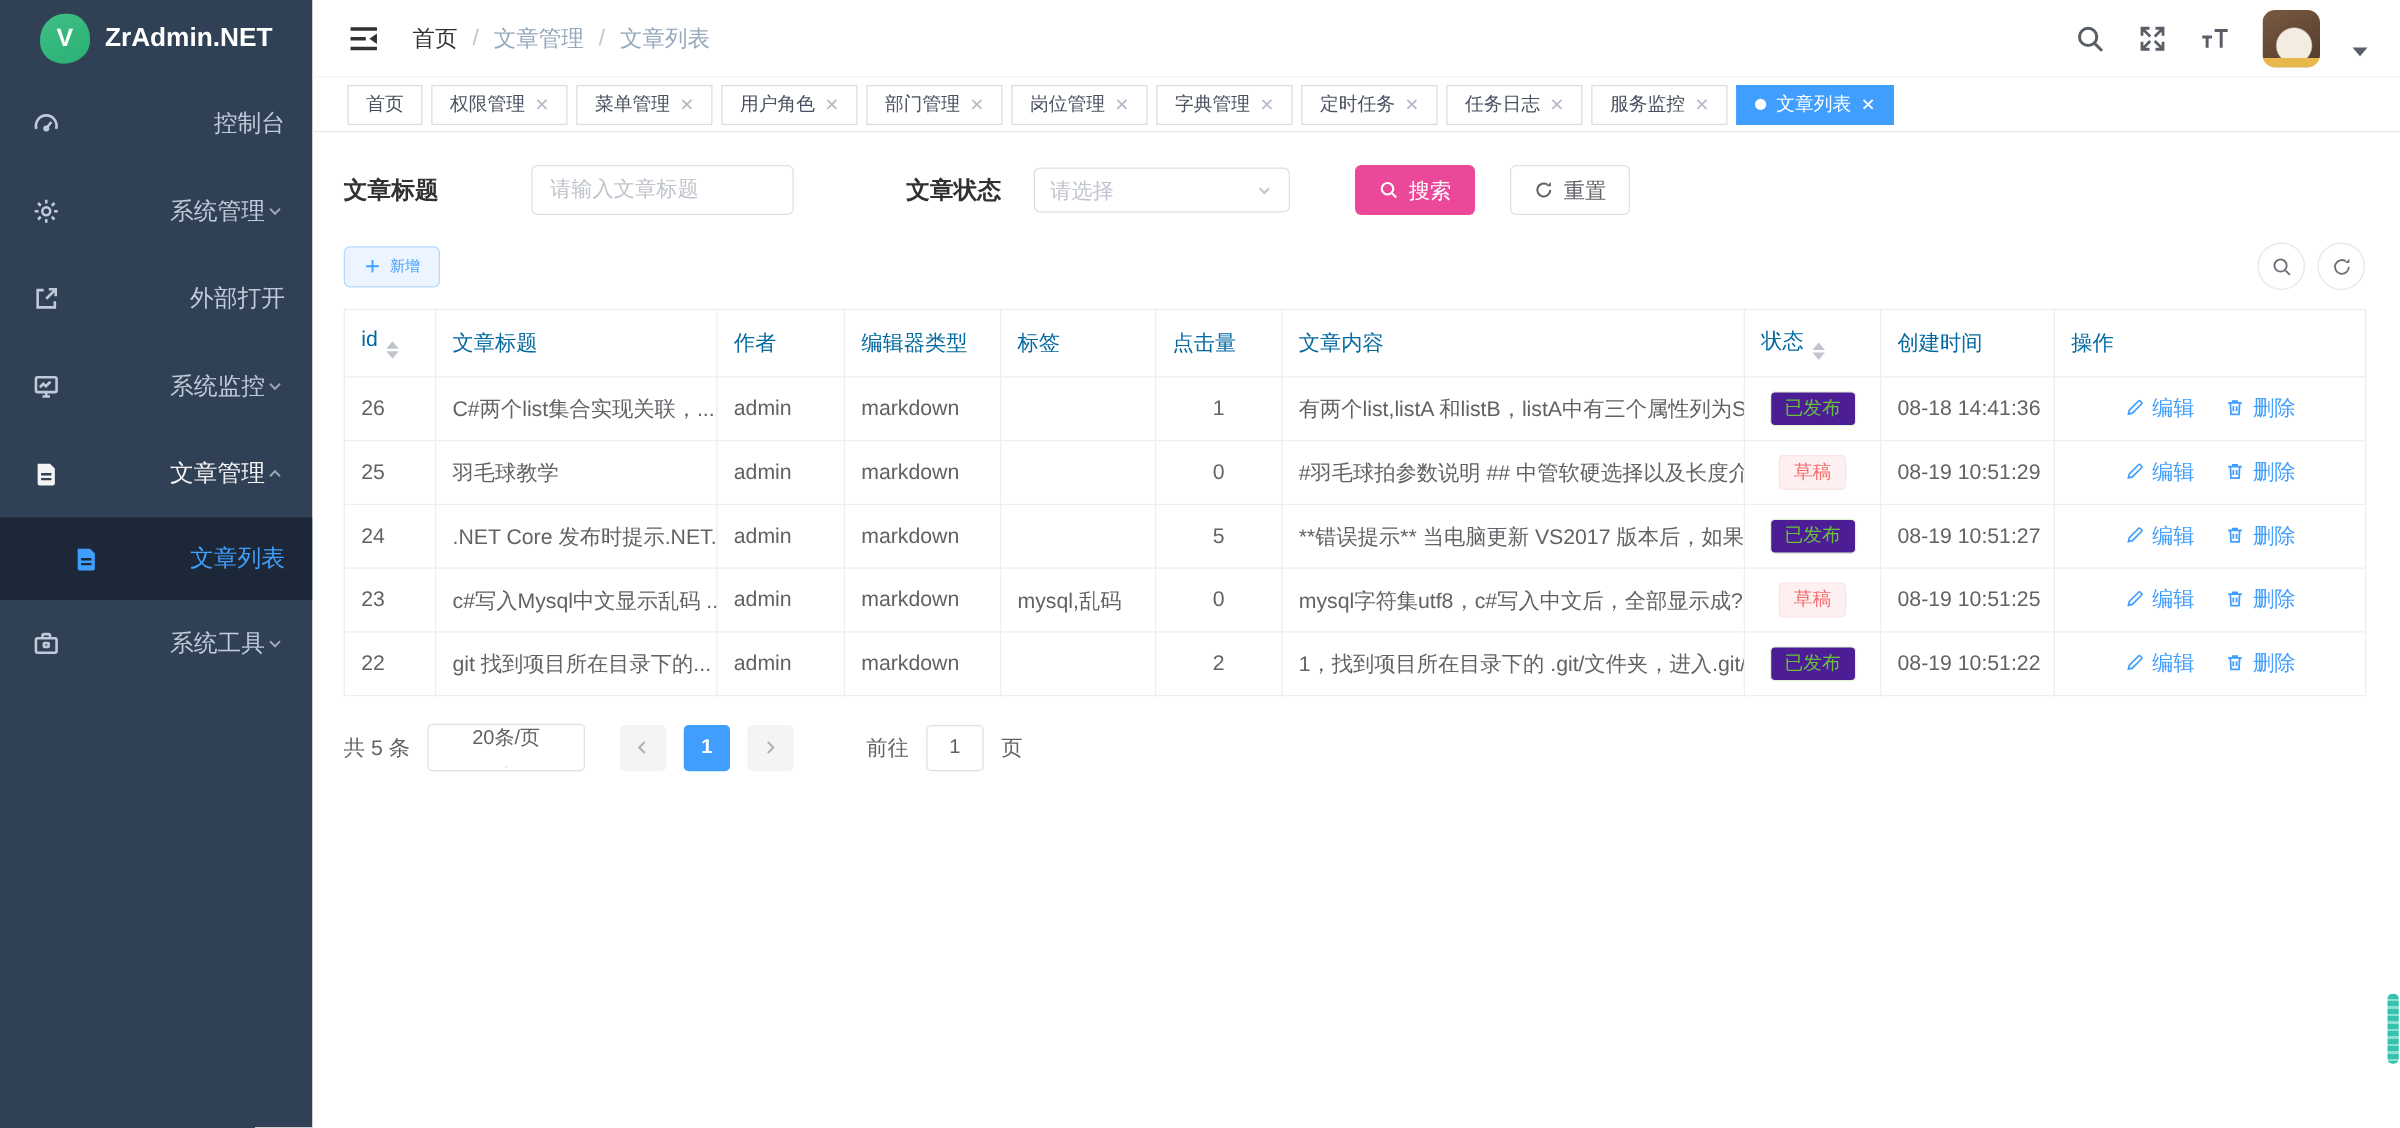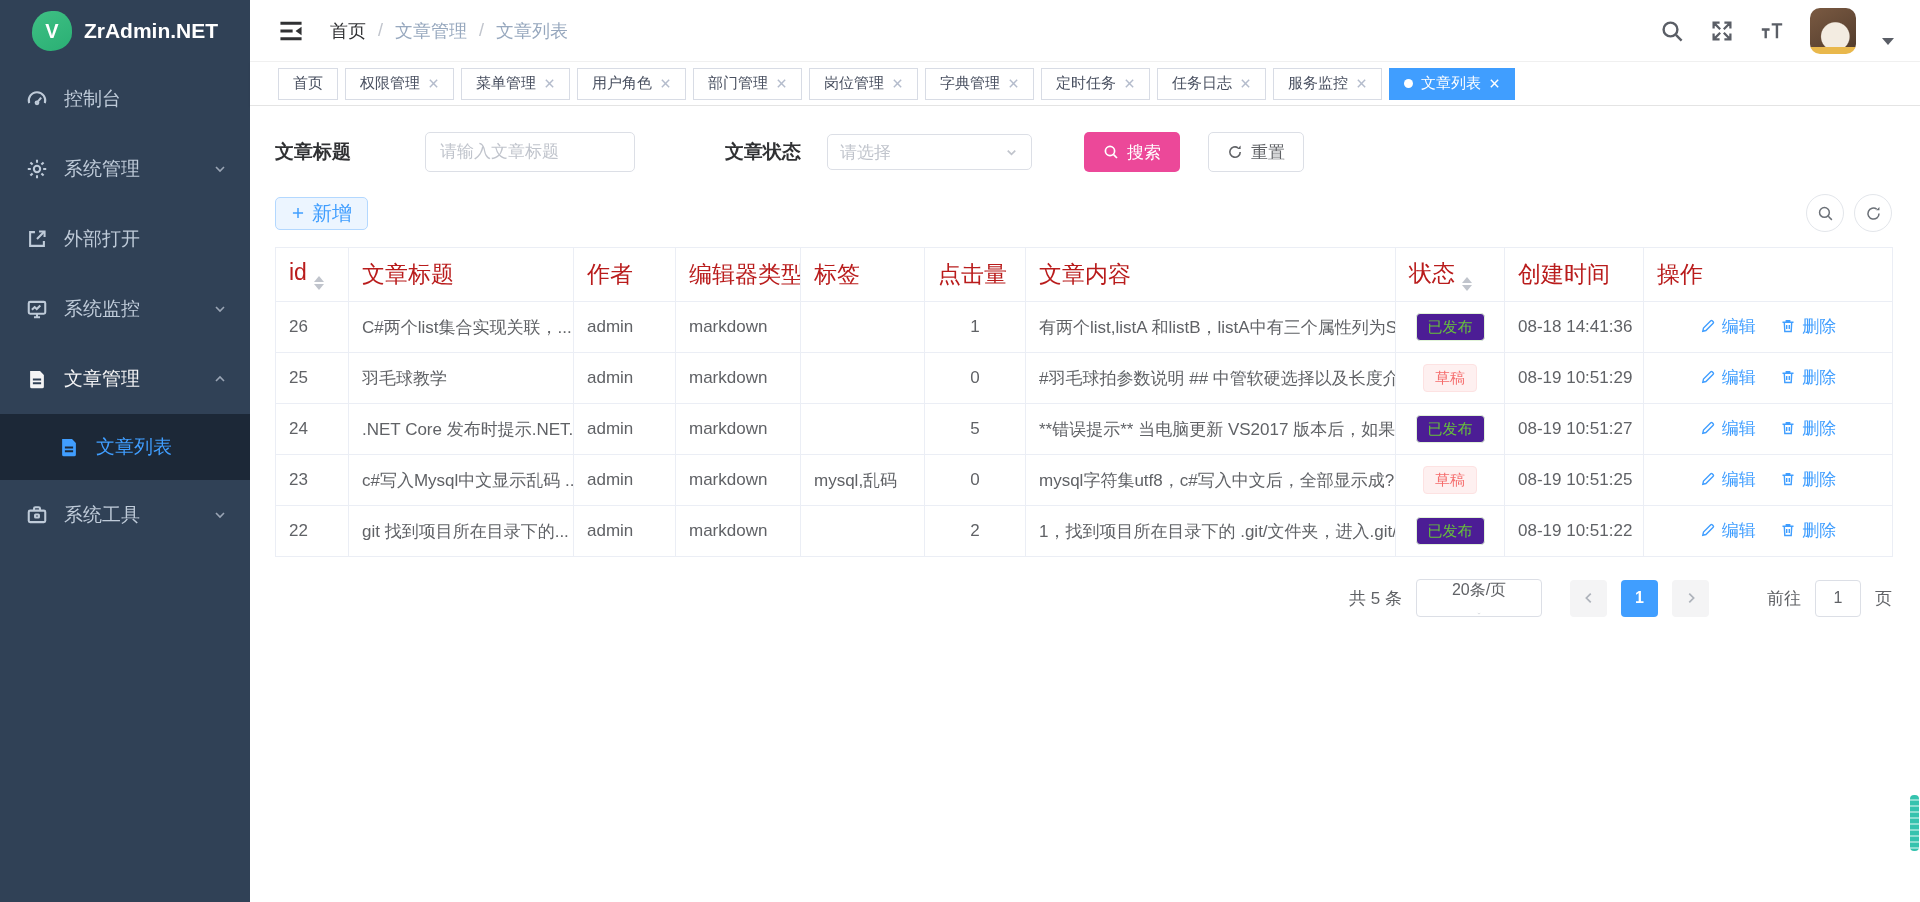--- a/index.html
+++ b/index.html
@@ -5,21 +5,21 @@
   * { margin:0; padding:0; box-sizing:border-box; }
   html,body { width:1920px; height:902px; overflow:hidden; font-family:"Liberation Sans","DejaVu Sans",sans-serif; background:#fff; }
   .page { display:flex; width:1920px; height:902px; position:relative; }
 
   
   .sidebar { width:250px; height:902px; background:#304156; flex:0 0 250px; }
   .logo { height:62px; display:flex; align-items:center; justify-content:center; gap:12px; }
   .logo-mark { width:40px; height:40px; background:linear-gradient(150deg,#3fc084,#2aaf74); border-radius:52% 46% 56% 50%/56% 52% 48% 46%; display:flex; align-items:center; justify-content:center; }
   .logo-v { color:#fff; font-weight:bold; font-size:20px; }
   .logo-text { color:#fff; font-weight:bold; font-size:21px; }
-  .menu { margin-top:2px; }
+  .menu { margin-top:2px;text-align:right; }
   .menu-item { height:70px; display:flex; align-items:center; padding:0 22px 0 26px; color:#bfcbd9; font-size:19px; cursor:pointer; }
   .menu-item svg.mi { width:22px; height:22px; margin-right:16px; flex:0 0 22px; }
   .menu-item .grow { flex:1; }
   .menu-item .chev { width:16px; height:16px; color:#9aa5b5; }
   .menu-item.parent-active { color:#f4f4f5; }
   .submenu { background:#1f2d3d; }
   .submenu .menu-item { height:66px; padding-left:58px; }
   .submenu .menu-item.active { color:#409eff; background:#1c2837; }
 
   
@@ -58,46 +58,46 @@
   .sel .ph { color:#c0c4cc; font-size:17px; }
   .sel .chev { width:15px; height:15px; color:#c0c4cc; }
   .gap1 { width:90px; } .gap3 { width:52px; }
   .btn { height:40px; border-radius:5px; font-size:17px; display:inline-flex; align-items:center; gap:8px; padding:0 18px; cursor:pointer; border:1px solid transparent; font-family:inherit; }
   .btn svg { width:16px; height:16px; }
   .btn-search { background:#ec4899; color:#fff; }
   .btn-reset { background:#fff; border-color:#dcdfe6; color:#606266; margin-left:28px; }
 
   
   .toolbar-row { margin-top:22px; display:flex; align-items:center; }
-  .btn-add { height:33px; background:#ecf5ff; border:1px solid #b3d8ff; color:#409eff; border-radius:5px; font-size:20px; display:inline-flex; align-items:center; gap:7px; padding:0 15px; cursor:pointer; font-family:inherit; }
+  .btn-add { height:33px; background:#ecf5ff; border:1px solid #b3d8ff; color:#409eff; border-radius:5px; font-size:12px; display:inline-flex; align-items:center; gap:7px; padding:0 15px; cursor:pointer; font-family:inherit; }
   .btn-add svg { width:14px; height:14px; }
   .toolbar-icons { margin-left:auto; display:flex; gap:10px; }
   .circle-btn { width:38px; height:38px; border-radius:50%; border:1px solid #e3e6eb; background:#fff; color:#6b7077; display:flex; align-items:center; justify-content:center; cursor:pointer; }
   .circle-btn svg { width:17px; height:17px; }
 
   
   .tbl-wrap { margin-top:15px; }
   table.tbl { width:1617px; border-collapse:collapse; table-layout:fixed; border:1px solid #ebeef5; }
   .tbl th, .tbl td { border-right:1px solid #ebeef5; border-bottom:1px solid #ebeef5; padding:0 13px; white-space:nowrap; overflow:hidden; text-overflow:clip; }
-  .tbl th { height:54px; font-size:23px; color:#b91c1c; font-weight:normal; text-align:left; }
+  .tbl th { height:54px; font-size:17px; color:#0369a1; font-weight:normal; text-align:left; }
   .tbl td { height:51px; font-size:17px; color:#606266; }
   .ta-c { text-align:center; }
   .sort { display:inline-flex; flex-direction:column; gap:2px; margin-left:7px; vertical-align:-2px; cursor:pointer; }
   .sort i { width:0; height:0; border-left:5px solid transparent; border-right:5px solid transparent; display:block; }
   .sort .up { border-bottom:6px solid #c0c4cc; }
   .sort .down { border-top:6px solid #c0c4cc; }
   .badge { display:inline-block; padding:4px 11px; border-radius:4px; border:1px solid; font-size:15px; line-height:1.2; }
   .badge[data-status="success"] { color:#67c23a; background:#4c1d95; border-color:#e1f3d8; }
   .badge[data-status="danger"]  { color:#f56c6c; background:#fef0f0; border-color:#fde2e2; }
   .op { color:#409eff; display:inline-flex; align-items:center; gap:6px; cursor:pointer; font-size:17px; text-decoration:none; }
   .op + .op { margin-left:20px; }
   .op svg { width:16px; height:16px; }
 
   
-  .pagination { margin-top:22px; display:flex; align-items:center; justify-content:flex-end; gap:14px; font-size:17px; color:#606266; }
+  .pagination { margin-top:22px; display:flex; align-items:center; gap:14px; font-size:17px; color:#606266; }
   .pg-size { width:126px; height:38px; border:1px solid #dcdfe6; border-radius:4px; display:flex; align-items:center; justify-content:center; gap:10px; color:#606266; font-size:16px; cursor:pointer; margin-right:14px;flex-direction:column; }
   .pg-size .chev { width:14px; height:14px; color:#c0c4cc; }
   .pg-btn { width:37px; height:37px; border:none; border-radius:4px; background:#f4f4f5; color:#aeb3bb; display:flex; align-items:center; justify-content:center; cursor:pointer; }
   .pg-btn svg { width:14px; height:14px; }
   .pg-num { width:37px; height:37px; border:none; border-radius:4px; background:#409eff; color:#fff; font-size:16px; font-weight:bold; cursor:pointer; font-family:inherit; }
   .goto-label { margin-left:44px; }
   .goto-input { width:46px; height:37px; border:1px solid #dcdfe6; border-radius:4px; text-align:center; font-size:16px; color:#606266; font-family:inherit; }
 
   .edge-scrollbar { position:absolute; right:1px; top:795px; width:9px; height:56px; border-radius:4px; cursor:grab;
     background:repeating-linear-gradient(to bottom,#35c3ae 0 4px,#8eded1 4px 6px); }

